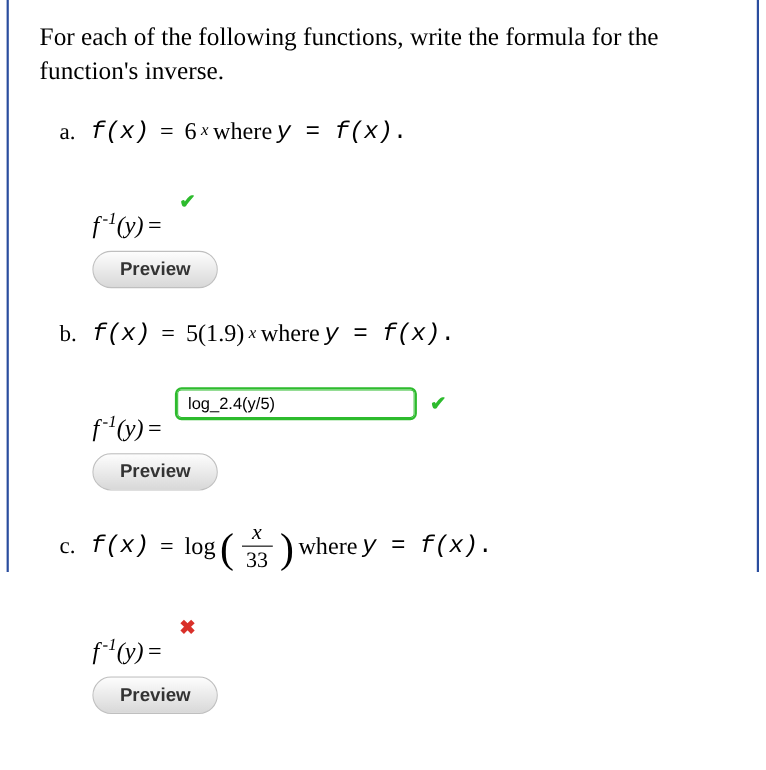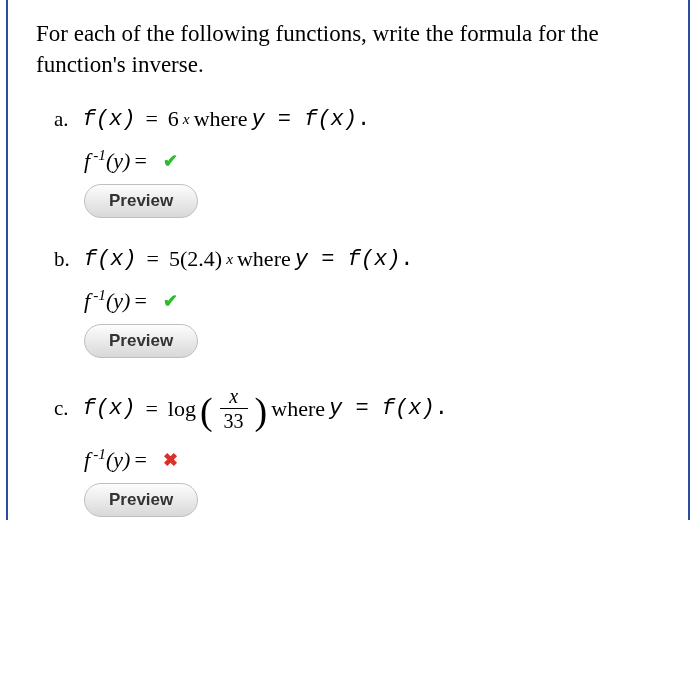--- a/index.html
+++ b/index.html
@@ -49,20 +49,21 @@
     margin: 16px 0 10px 30px;
     display: flex;
     align-items: center;
     gap: 8px;
   }
   .finv {
     font-size: 22px;
     font-style: italic;
     font-family: "Times New Roman", serif;
     white-space: nowrap;
+    margin-top: 44px;
   }
   .eq { font-style: normal; margin: 0 4px; }
   .answer-input {
     font-family: Arial, Helvetica, sans-serif;
     font-size: 15px;
     padding: 5px 10px;
     width: 220px;
     height: 30px;
     border-radius: 6px;
     outline: none;
@@ -140,27 +141,28 @@
     <div class="previewrow">
       <button class="preview-btn">Preview</button>
     </div>
   </div>
 
   <div class="part">
     <div class="qline">
       <span class="marker">b.</span>
       <span class="math">f(x)</span>
       <span class="rm" style="margin:0 6px;">=</span>
-      <span class="rm">5(2.4)</span>
+      <span class="rm">5(1.9)</span>
         <sup>x</sup>
       <span class="rm"> where </span>
       <span class="math">y <span class="rm">=</span> f(x)<span class="rm">.</span></span>
     </div>
     <div class="ansrow">
       <span class="finv">f<span style="font-size:0.7em;position:relative;top:-0.5em;"> -1</span>(y)<span class="eq">=</span></span>
+      <input class="answer-input correct" value="log_2.4(y/5)" style="">
       <span class="status-icon ok">✔</span>
     </div>
     <div class="previewrow">
       <button class="preview-btn">Preview</button>
     </div>
   </div>
 
   <div class="part">
     <div class="qline">
       <span class="marker">c.</span>

